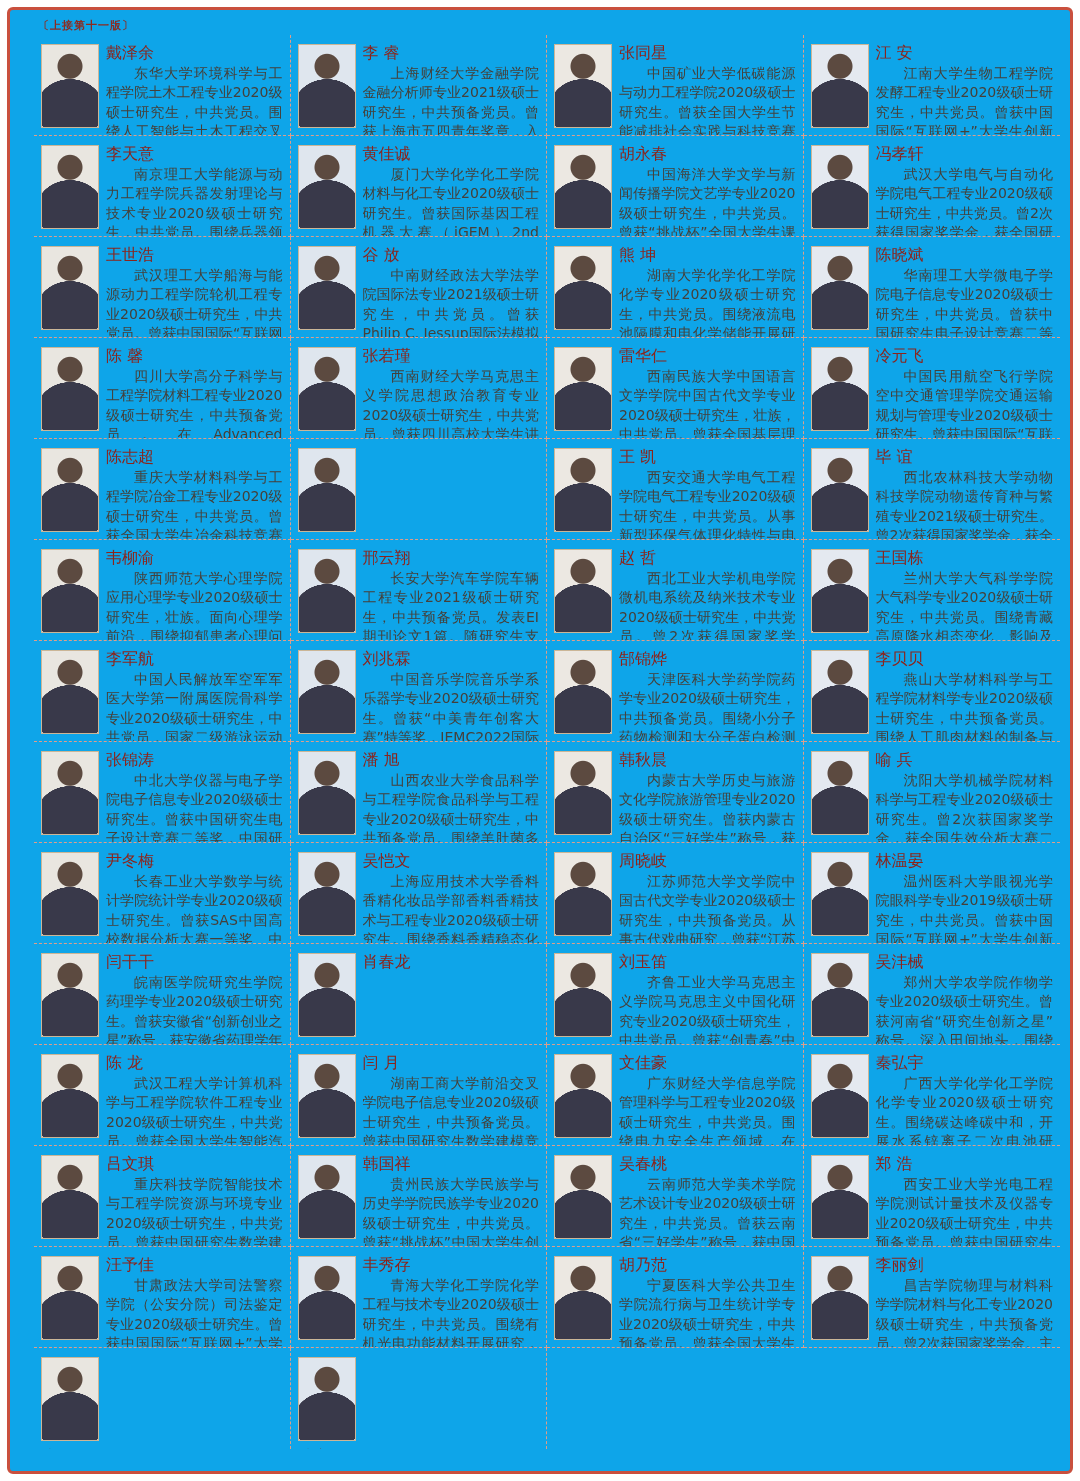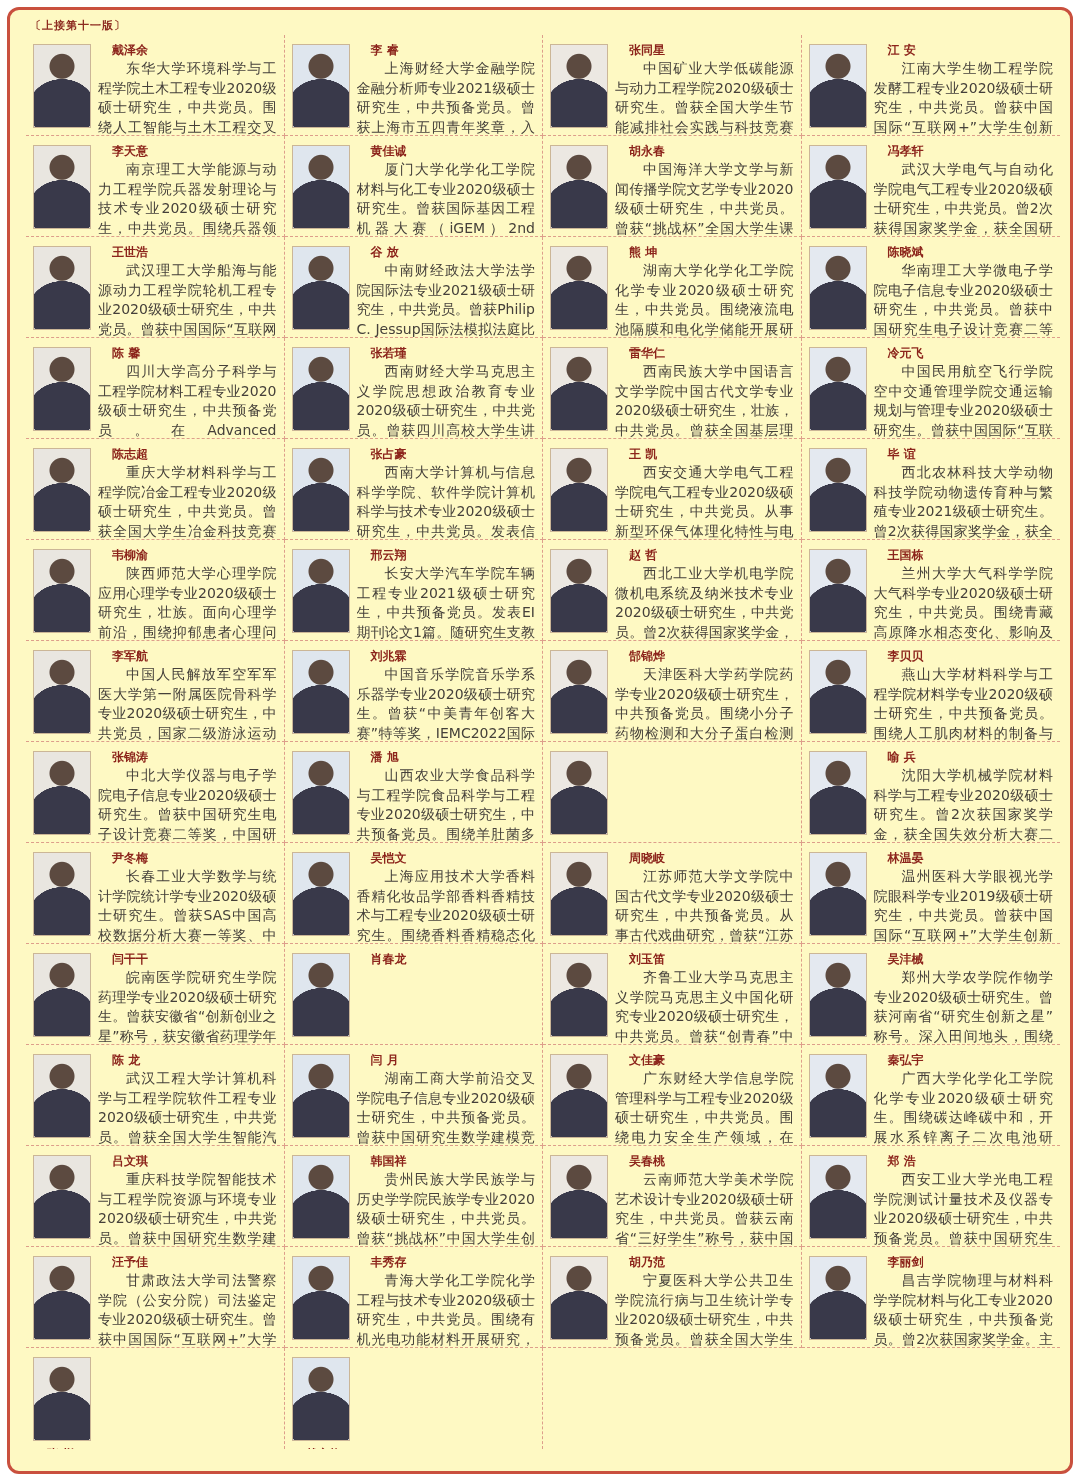--- a/index.html
+++ b/index.html
@@ -3,25 +3,25 @@
 <meta charset="utf-8">
 <style>
   html,body{margin:0;padding:0;}
   body{
     width:1080px;height:1481px;position:relative;
     background:#ffffff;
     font-family:"DejaVu Sans","Liberation Sans",sans-serif;
   }
   .page{
     position:absolute;left:7px;top:7px;right:7px;bottom:7px;
-    background:#fef9c3;
+    background:#0ea5e9;
     border:3px solid #c9503e;
-    border-radius:12px;
+    border-radius:6px;
     box-sizing:border-box;
-    padding:6px 10px 8px 16px;
+    padding:6px 10px 8px 24px;
     overflow:hidden;
   }
   .note{
     font-size:11px;color:#8d2b20;font-weight:bold;
     margin:2px 0 2px 4px;letter-spacing:1px;
   }
   .grid{
     display:grid;
     grid-template-columns:repeat(4,1fr);
     grid-auto-rows:101px;
@@ -44,22 +44,22 @@
       radial-gradient(circle at 50% 26%, #5c4a40 0 12px, rgba(0,0,0,0) 13px),
       radial-gradient(ellipse 34px 30px at 50% 78%, #39394a 0 99%, rgba(0,0,0,0) 100%),
       var(--pbg,#e8e4dc);
   }
   .entry:nth-child(4n+1) .photo{--pbg:#e9e6e0;}
   .entry:nth-child(4n+2) .photo{--pbg:#dfe6ee;}
   .entry:nth-child(4n+3) .photo{--pbg:#ece8e2;}
   .entry:nth-child(4n)   .photo{--pbg:#e4e9f0;}
   .content{flex:1;min-width:0;}
   .name{
-    font-size:12px;font-weight:bold;color:#8c241b;
-    margin:0 0 2px 14px;line-height:1.1;
+    font-size:16px;font-weight:normal;color:#8c241b;
+    margin:0 0 2px 0;line-height:1.1;
   }
   .bio{
     margin:0;font-size:14px;line-height:1.4;color:#45403a;
     text-align:justify;text-indent:2em;
     overflow:hidden;
   }
 </style>
 </head>
 <body>
 
@@ -198,24 +198,20 @@
   <div class="entry">
     <div class="photo"></div>
     <div class="content">
       <div class="name">陈志超</div>
       <p class="bio">重庆大学材料科学与工程学院冶金工程专业2020级硕士研究生，中共党员。曾获全国大学生冶金科技竞赛三等奖。围绕冶金烧结烟气污染物减排开展研究，发表SCI期刊论文7篇。主持重庆市研究生科研创新项目1项。</p>
     </div>
   </div>
 
   <div class="entry">
     <div class="photo"></div>
-    <div class="content">
-      <div class="name">张占豪</div>
-      <p class="bio">西南大学计算机与信息科学学院、软件学院计算机科学与技术专业2020级硕士研究生，中共党员。发表信息融合技术领域SCI期刊论文2篇。在云南省昌宁县开展为期3个月的科技助农、文化惠农志愿服务活动，助力乡村振兴。</p>
-    </div>
   </div>
 
   <div class="entry">
     <div class="photo"></div>
     <div class="content">
       <div class="name">王 凯</div>
       <p class="bio">西安交通大学电气工程学院电气工程专业2020级硕士研究生，中共党员。从事新型环保气体理化特性与电气性能基础研究，发表SCI、北京大学中文核心期刊论文4篇。作为第十四届全运会志愿者代表登上陕西卫视《三秦楷模发布厅》。</p>
     </div>
   </div>
 
@@ -303,20 +299,24 @@
   <div class="entry">
     <div class="photo"></div>
     <div class="content">
       <div class="name">潘 旭</div>
       <p class="bio">山西农业大学食品科学与工程学院食品科学与工程专业2020级硕士研究生，中共预备党员。围绕羊肚菌多糖高效提取与降糖作用机制开展研究，主持山西省研究生创新项目1项。发表SCI期刊论文2篇。获国家发明专利授权1项。参与新冠肺炎疫情防控志愿服务累计超500小时。</p>
     </div>
   </div>
 
   <div class="entry">
     <div class="photo"></div>
+    <div class="content">
+      <div class="name">韩秋晨</div>
+      <p class="bio">内蒙古大学历史与旅游文化学院旅游管理专业2020级硕士研究生。曾获内蒙古自治区“三好学生”称号，获全国大学生红色旅游创意策划大赛生态营销类华北赛区二等奖。发表CSSCI期刊论文2篇。参与内蒙古自治区文化和旅游发展研究项目1项。</p>
+    </div>
   </div>
 
   <div class="entry">
     <div class="photo"></div>
     <div class="content">
       <div class="name">喻 兵</div>
       <p class="bio">沈阳大学机械学院材料科学与工程专业2020级硕士研究生。曾2次获国家奖学金，获全国失效分析大赛二等奖、全国大学生热处理大赛三等奖、全国白合金大赛三等奖、辽宁省研究生焊接技术大赛一等奖，获国家实用新型专利授权1项。专注学科方向，围绕镁合金开展研究，发表SCI、EI期刊论文8篇。</p>
     </div>
   </div>
 

